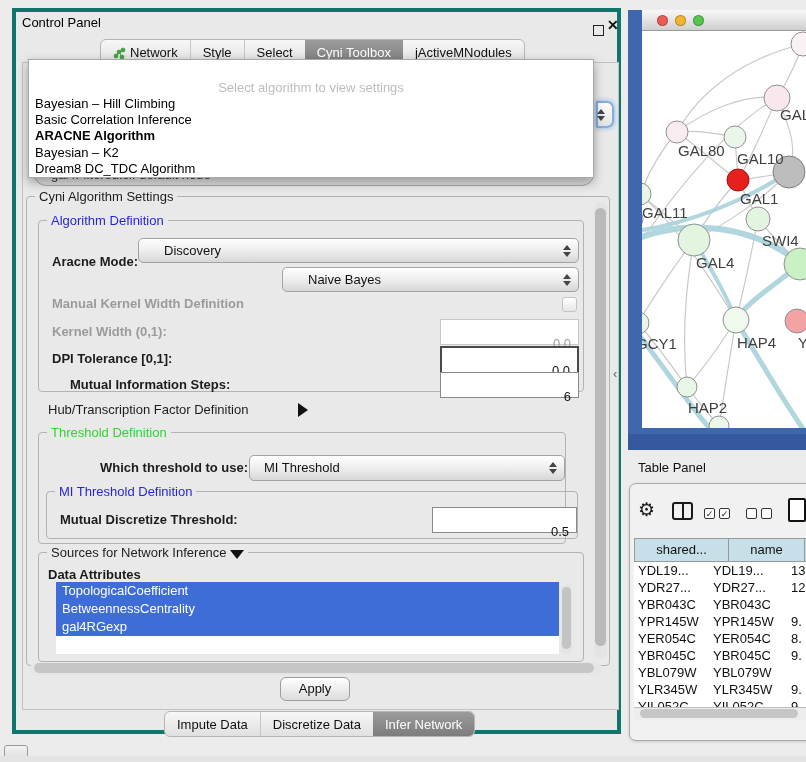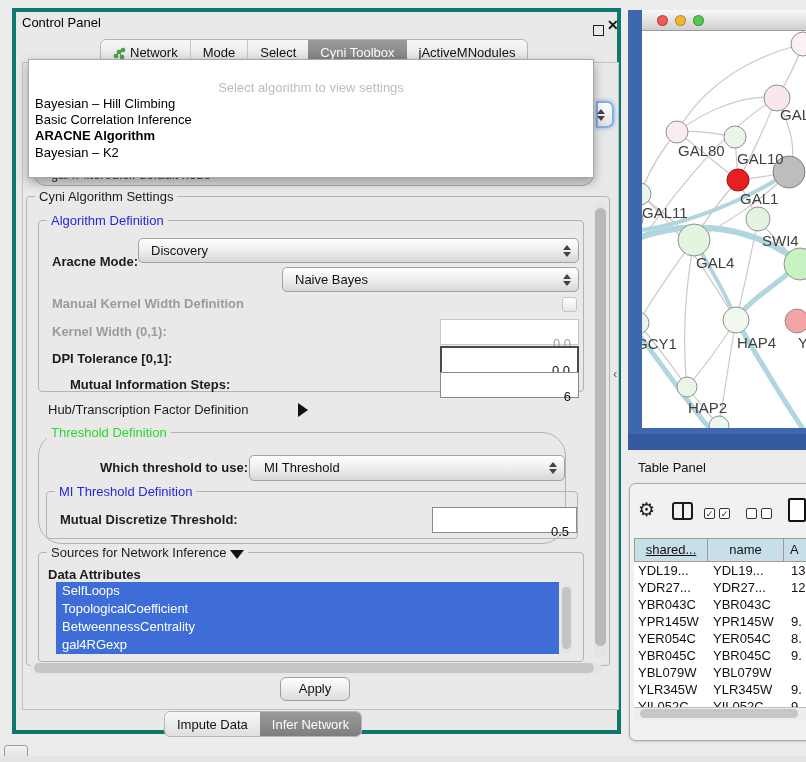--- a/index.html
+++ b/index.html
@@ -29,21 +29,21 @@
   .ts-bottom{left:148px;top:699px;}
   
   .popup{position:absolute;left:12px;top:47px;width:564px;height:117px;background:#fff;
          border:1px solid #a8a8a8;box-shadow:0 4px 10px rgba(0,0,0,.35);z-index:30;}
   .popup .ph{font-size:13px;color:#bcbcbc;text-align:center;padding-top:20px;height:16px;}
   .pitem{font-size:13px;color:#000;line-height:16.2px;padding-left:6px;white-space:nowrap;}
   .pitem.bold{font-weight:700;}
   
   .combo{position:absolute;height:25px;border:1px solid #a3a3a3;border-radius:5px;
          background:linear-gradient(#ffffff,#ececec 55%,#d7d7d7);
-         font-size:13px;color:#111;line-height:23px;padding-left:12px;box-sizing:border-box;}
+         font-size:13px;color:#111;line-height:23px;padding-left:25px;box-sizing:border-box;}
   .stepper{position:absolute;right:7px;top:50%;margin-top:-7px;width:9px;height:14px;}
   .stepper i{position:absolute;left:1px;width:0;height:0;border-left:4px solid transparent;border-right:4px solid transparent;}
   .stepper .up{top:1px;border-bottom:5px solid #444;}
   .stepper .dn{bottom:1px;border-top:5px solid #444;}
   .combo-sliver{position:absolute;left:580px;top:89px;width:18px;height:27px;z-index:5;
       border:2px solid #86aede;border-radius:0 7px 7px 0;box-shadow:0 0 5px #7fb0e8;
       background:linear-gradient(#fff,#e2e2e2);box-sizing:border-box;}
   .bg-combo{position:absolute;left:18px;top:150px;width:560px;height:24px;z-index:5;
       border:1px solid #a8a8a8;border-radius:12px;background:linear-gradient(#fff,#dcdcdc);
       font-size:13px;color:#333;line-height:24px;padding-left:16px;box-sizing:border-box;}
@@ -117,21 +117,21 @@
           <line x1="6" y1="6" x2="10" y2="4" stroke="#888" stroke-width="1"></line>
           <line x1="6" y1="6" x2="9" y2="11" stroke="#888" stroke-width="1"></line>
           <circle cx="6" cy="6" r="2" fill="#3fae3f" stroke="#1d7a1d" stroke-width="0.5"></circle>
           <circle cx="3" cy="10" r="2" fill="#3fae3f" stroke="#1d7a1d" stroke-width="0.5"></circle>
           <circle cx="10" cy="4" r="2" fill="#3fae3f" stroke="#1d7a1d" stroke-width="0.5"></circle>
           <circle cx="9" cy="11" r="2" fill="#3fae3f" stroke="#1d7a1d" stroke-width="0.5"></circle>
         </svg>
         <span>Network</span>
       </div>
       <div class="tab">
-        <span>Mode</span>
+        <span>Style</span>
       </div>
       <div class="tab">
         <span>Select</span>
       </div>
       <div class="tab sel">
         <span>Cyni Toolbox</span>
       </div>
       <div class="tab">
         <span>jActiveMNodules</span>
       </div>
@@ -149,20 +149,21 @@
   </div>
   <div class="bg-combo">gal4Filtered.sif default node</div>
 
   <div class="popup">
     <div class="ph">Select algorithm to view settings</div>
     <div id="popup-list">
         <div class="pitem">Bayesian – Hill Climbing</div>
         <div class="pitem">Basic Correlation Inference</div>
         <div class="pitem bold">ARACNE Algorithm</div>
         <div class="pitem">Bayesian – K2</div>
+        <div class="pitem">Dream8 DC_TDC Algorithm</div>
       </div>
   </div>
 
   <div class="gbox" style="left:10px;top:184px;width:584px;height:470px;">
     <span class="gtitle">Cyni Algorithm Settings</span>
   </div>
   <div class="sbv" style="left:578px;top:190px;width:13px;height:456px;">
     <span class="thumb" style="top:6px;height:438px;"></span>
   </div>
 
@@ -189,21 +190,21 @@
   <div class="lbl dis" style="left:36px;top:307px;line-height:25px;">Kernel Width (0,1):</div>
   <div class="tinput dis" style="left:424px;top:307px;width:139px;">0.0</div>
   <div class="lbl" style="left:36px;top:334px;line-height:25px;">DPI Tolerance [0,1]:</div>
   <div class="tinput strong" style="left:424px;top:334px;width:139px;">0.0</div>
   <div class="lbl" style="left:36px;top:360px;line-height:25px;margin-left:18px;">Mutual Information Steps:</div>
   <div class="tinput" style="left:424px;top:360px;width:139px;">6</div>
 
   <div class="lbl plain" style="left:32px;top:389px;line-height:18px;">Hub/Transcription Factor Definition</div>
   <span class="tri-right" style="position:absolute;left:282px;top:391px;"></span>
 
-  <div class="gbox" style="left:22px;top:420px;width:528px;height:112px;border-radius:24px;">
+  <div class="gbox" style="left:22px;top:420px;width:528px;height:112px;">
     <span class="gtitle t-green">Threshold Definition</span>
   </div>
   <div class="lbl" style="left:84px;top:443px;line-height:26px;">Which threshold to use:</div>
   <div class="combo" style="left:233px;top:443px;width:316px;height:26px;padding-left:14px;">
     <span>MI Threshold</span>
     <span class="stepper">
         <i class="up"></i>
         <i class="dn"></i>
       </span>
   </div>
@@ -211,37 +212,39 @@
     <span class="gtitle t-blue">MI Threshold Definition</span>
   </div>
   <div class="lbl" style="left:44px;top:495px;line-height:25px;">Mutual Discretize Threshold:</div>
   <div class="tinput" style="left:416px;top:495px;width:145px;">0.5</div>
 
   <div class="gbox" style="left:22px;top:540px;width:546px;height:110px;">
     <span class="gtitle"><span>Sources for Network Inference</span> <span class="tri-down"></span></span>
   </div>
   <div class="lbl" style="left:32px;top:554px;line-height:18px;">Data Attributes</div>
   <div class="attr-list" id="attr-list">
-      <div class="attr-item">SelfLoops</div>
       <div class="attr-item">TopologicalCoefficient</div>
       <div class="attr-item">BetweennessCentrality</div>
       <div class="attr-item">gal4RGexp</div>
     </div>
   <div class="sbv small" style="left:545px;top:572px;width:11px;height:70px;">
     <span class="thumb" style="top:3px;height:62px;"></span>
   </div>
   <div class="sbh" style="left:14px;top:650px;width:572px;">
     <span class="thumb" style="left:4px;width:560px;"></span>
   </div>
 
   <div class="apply-btn">Apply</div>
 
   <div class="tabstrip ts-bottom" id="bottom-tabs">
       <div class="tab">
         <span>Impute Data</span>
+      </div>
+      <div class="tab">
+        <span>Discretize Data</span>
       </div>
       <div class="tab sel">
         <span>Infer Network</span>
       </div>
     </div>
 </div>
 
 <div class="split-arrow">‹</div>
 
 <div class="net-frame">
@@ -323,21 +326,21 @@
   <div class="cbx-pair" style="left:74px;">
     <span class="cbx">✓</span>
     <span class="cbx">✓</span>
   </div>
   <div class="cbx-pair" style="left:116px;">
     <span class="cbx"></span>
     <span class="cbx"></span>
   </div>
   <div class="page-ico"></div>
   <div class="thead" id="tbl-head">
-      <div class="th" style="width: 73px; text-decoration: underline;">shared...</div>
+      <div class="th" style="width: 94px;">shared...</div>
       <div class="th" style="width: 76px;">name</div>
       <div class="th" style="width: 70px; text-align: left; padding-left: 6px;">A</div>
     </div>
   <div class="trows" id="tbl-rows">
       <div class="tr">
         <div class="td" style="width: 75px; padding-left: 4px;">YDL19...</div>
         <div class="td" style="width: 76px; padding-left: 4px;">YDL19...</div>
         <div class="td" style="width: 70px; padding-left: 6px;">13</div>
       </div>
       <div class="tr">

